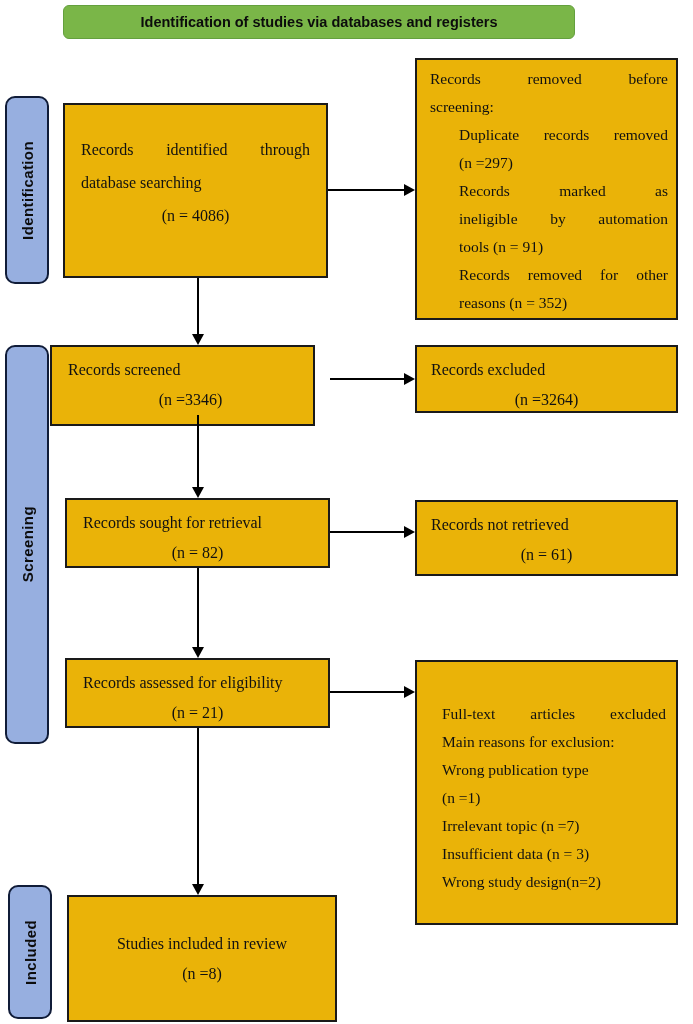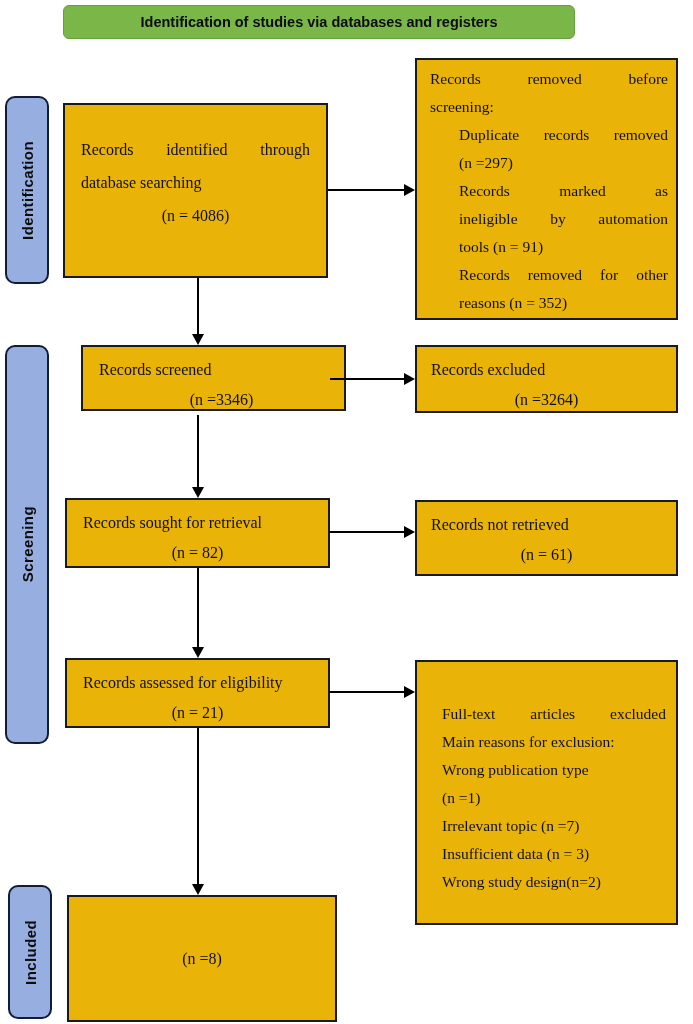--- a/index.html
+++ b/index.html
@@ -27,21 +27,21 @@
   #tab-screening{left:5px;top:345px;width:40px;height:395px;}
   #tab-included{left:8px;top:885px;width:40px;height:130px;}
   
   .fbox{position:absolute;background:#eab308;border:2px solid #1a1a1a;box-sizing:border-box;
         font-size:16px;line-height:30px;}
   .fbox .stretch{text-align:justify;text-align-last:justify;}
   .fbox .center{text-align:center;}
   #box-identified{left:63px;top:103px;width:265px;height:175px;padding:28px 16px 0 16px;line-height:33px;}
   #box-removed{left:415px;top:58px;width:263px;height:262px;padding:5px 8px 0 13px;line-height:28px;font-size:15.5px;}
   #box-removed .reasons{margin-left:29px;}
-  #box-screened{left:81px;top:345px;width:265px;height:66px;padding:8px 0 0 16px;}
+  #box-screened{left:50px;top:345px;width:265px;height:81px;padding:8px 0 0 16px;}
   #box-excluded{left:415px;top:345px;width:263px;height:68px;padding:8px 14px 4px 14px;}
   #box-sought{left:65px;top:498px;width:265px;height:70px;padding:8px 16px 0 16px;}
   #box-notretrieved{left:415px;top:500px;width:263px;height:76px;padding:8px 14px 0 14px;}
   #box-assessed{left:65px;top:658px;width:265px;height:70px;padding:8px 16px 0 16px;}
   #box-fulltext{left:415px;top:660px;width:263px;height:265px;padding:38px 10px 0 25px;line-height:28px;font-size:15.5px;}
   #box-included{left:67px;top:895px;width:270px;height:127px;display:flex;flex-direction:column;
                 align-items:center;justify-content:center;text-align:center;}
   
   .arrow{position:absolute;}
   .arrow .shaft-h{position:absolute;left:0;right:9px;top:50%;height:2px;margin-top:-1px;background:#000;}
@@ -127,20 +127,21 @@
     <div class="stretch">Full-text articles excluded</div>
     <div>Main reasons for exclusion:</div>
     <div>Wrong publication type</div>
     <div>(n =1)</div>
     <div>Irrelevant topic (n =7)</div>
     <div>Insufficient data (n = 3)</div>
     <div>Wrong study design(n=2)</div>
   </div>
 
   <div class="fbox" id="box-included">
+    <div>Studies included in review</div>
     <div>(n =8)</div>
   </div>
 
   <div class="arrow" id="arrow-a-b">
     <div class="shaft-h"></div>
     <div class="head-r"></div>
   </div>
   <div class="arrow" id="arrow-c-d">
     <div class="shaft-h"></div>
     <div class="head-r"></div>

